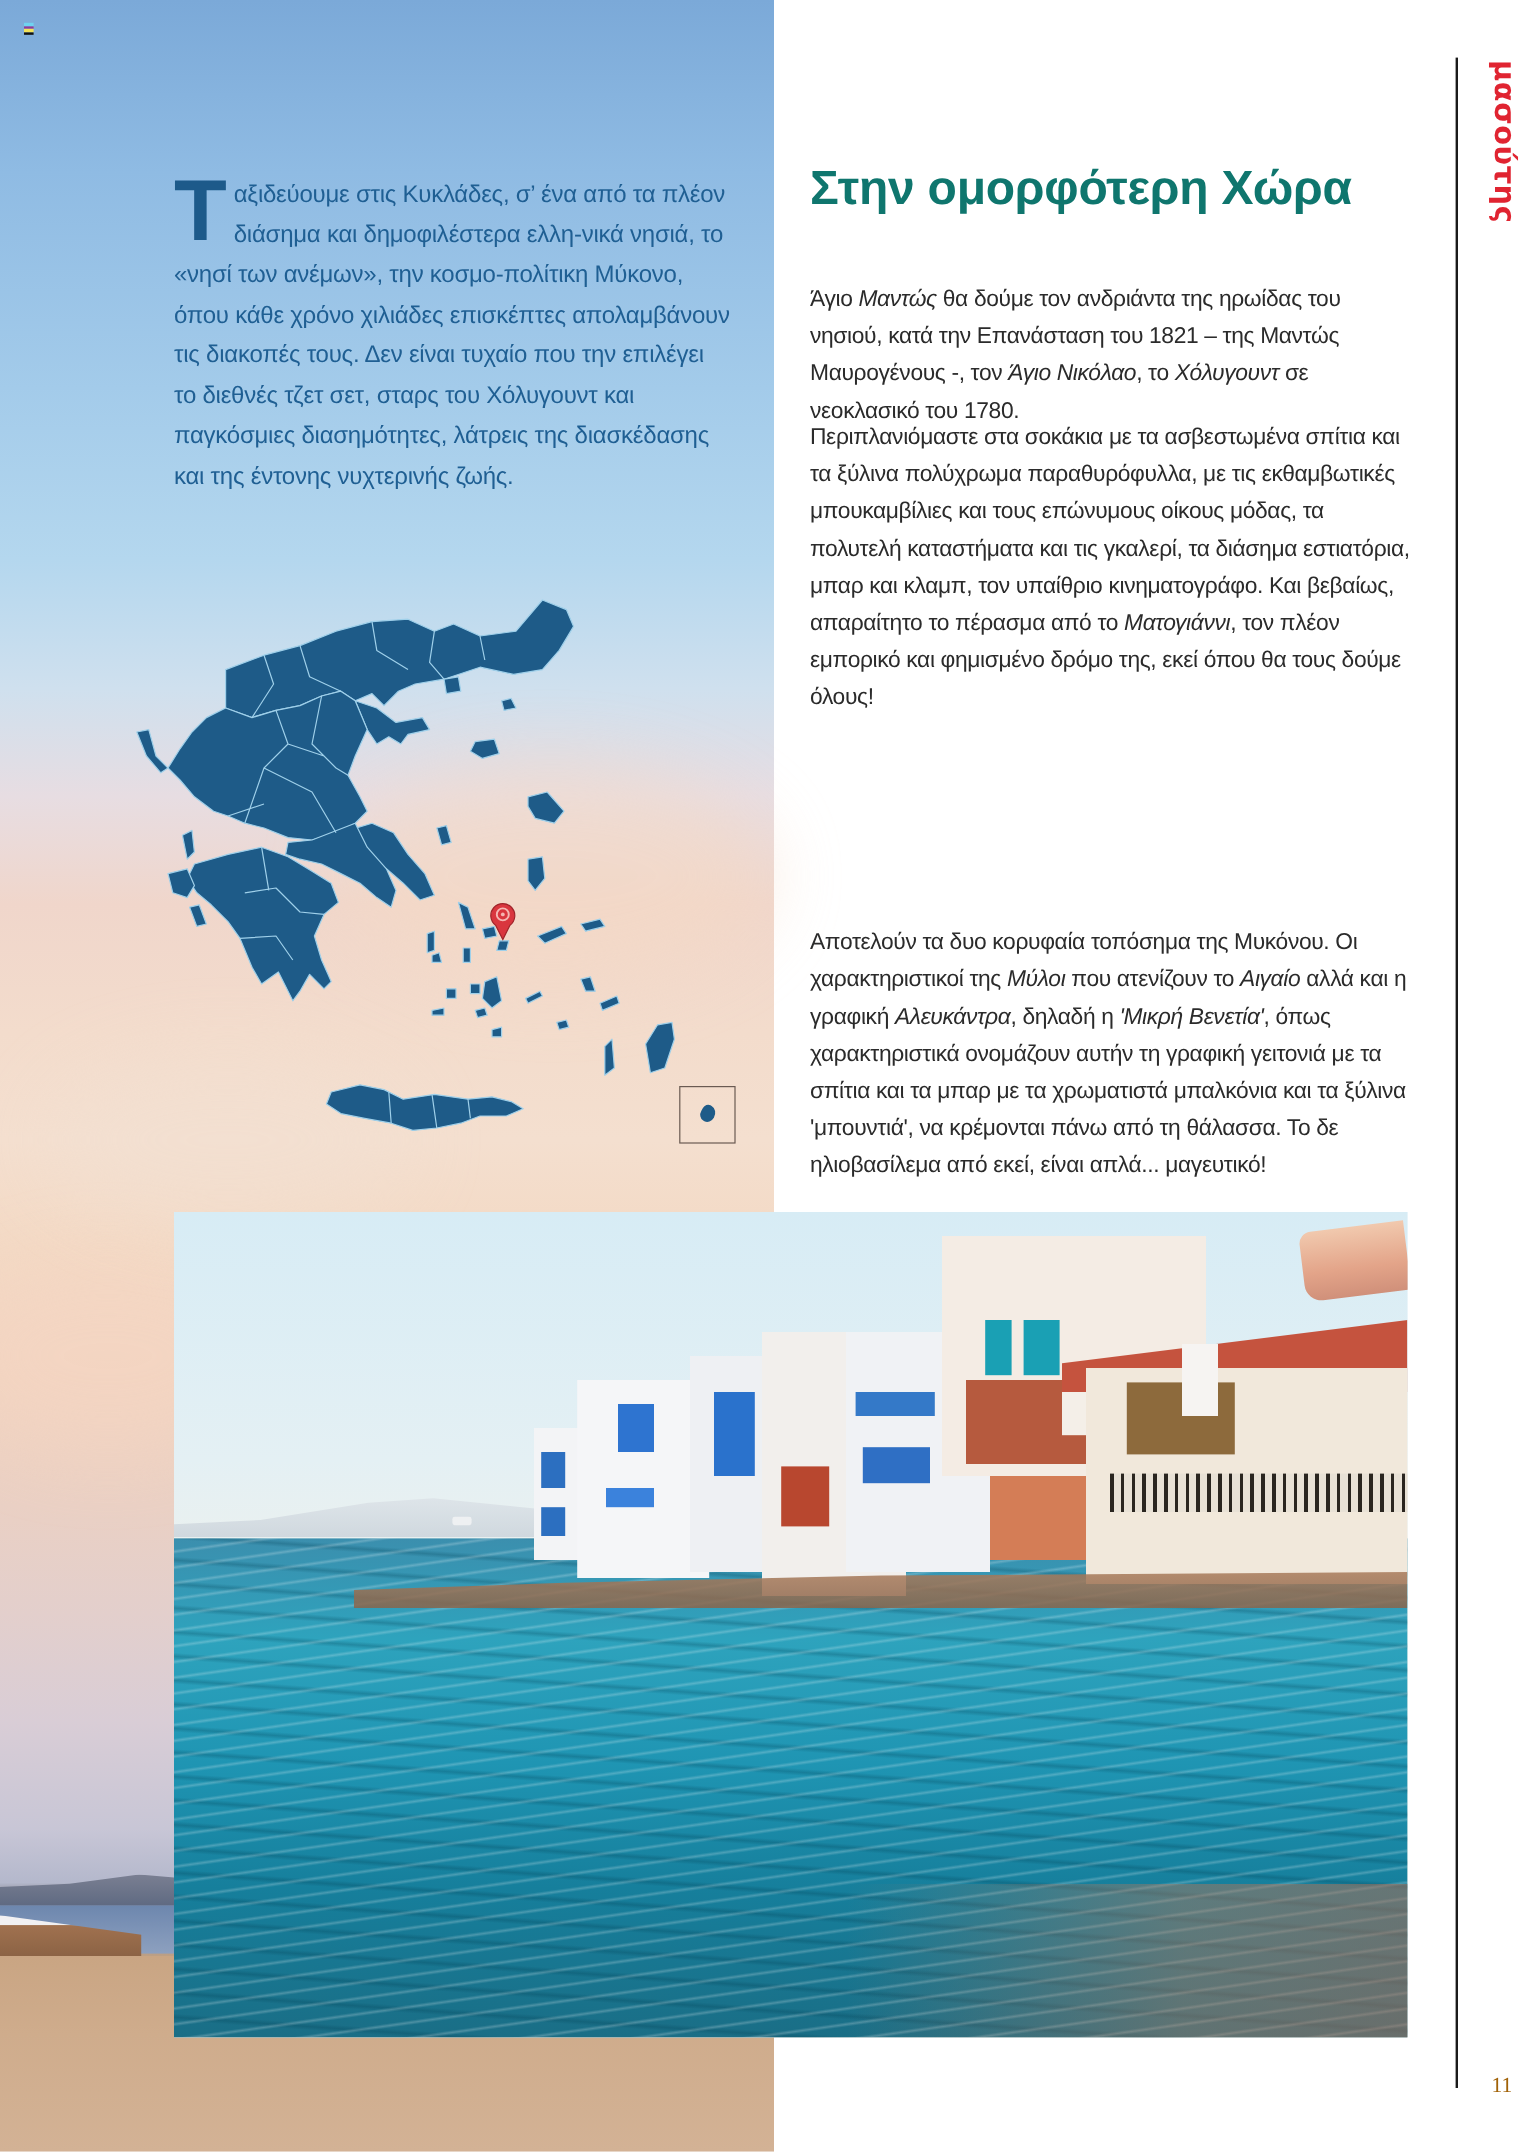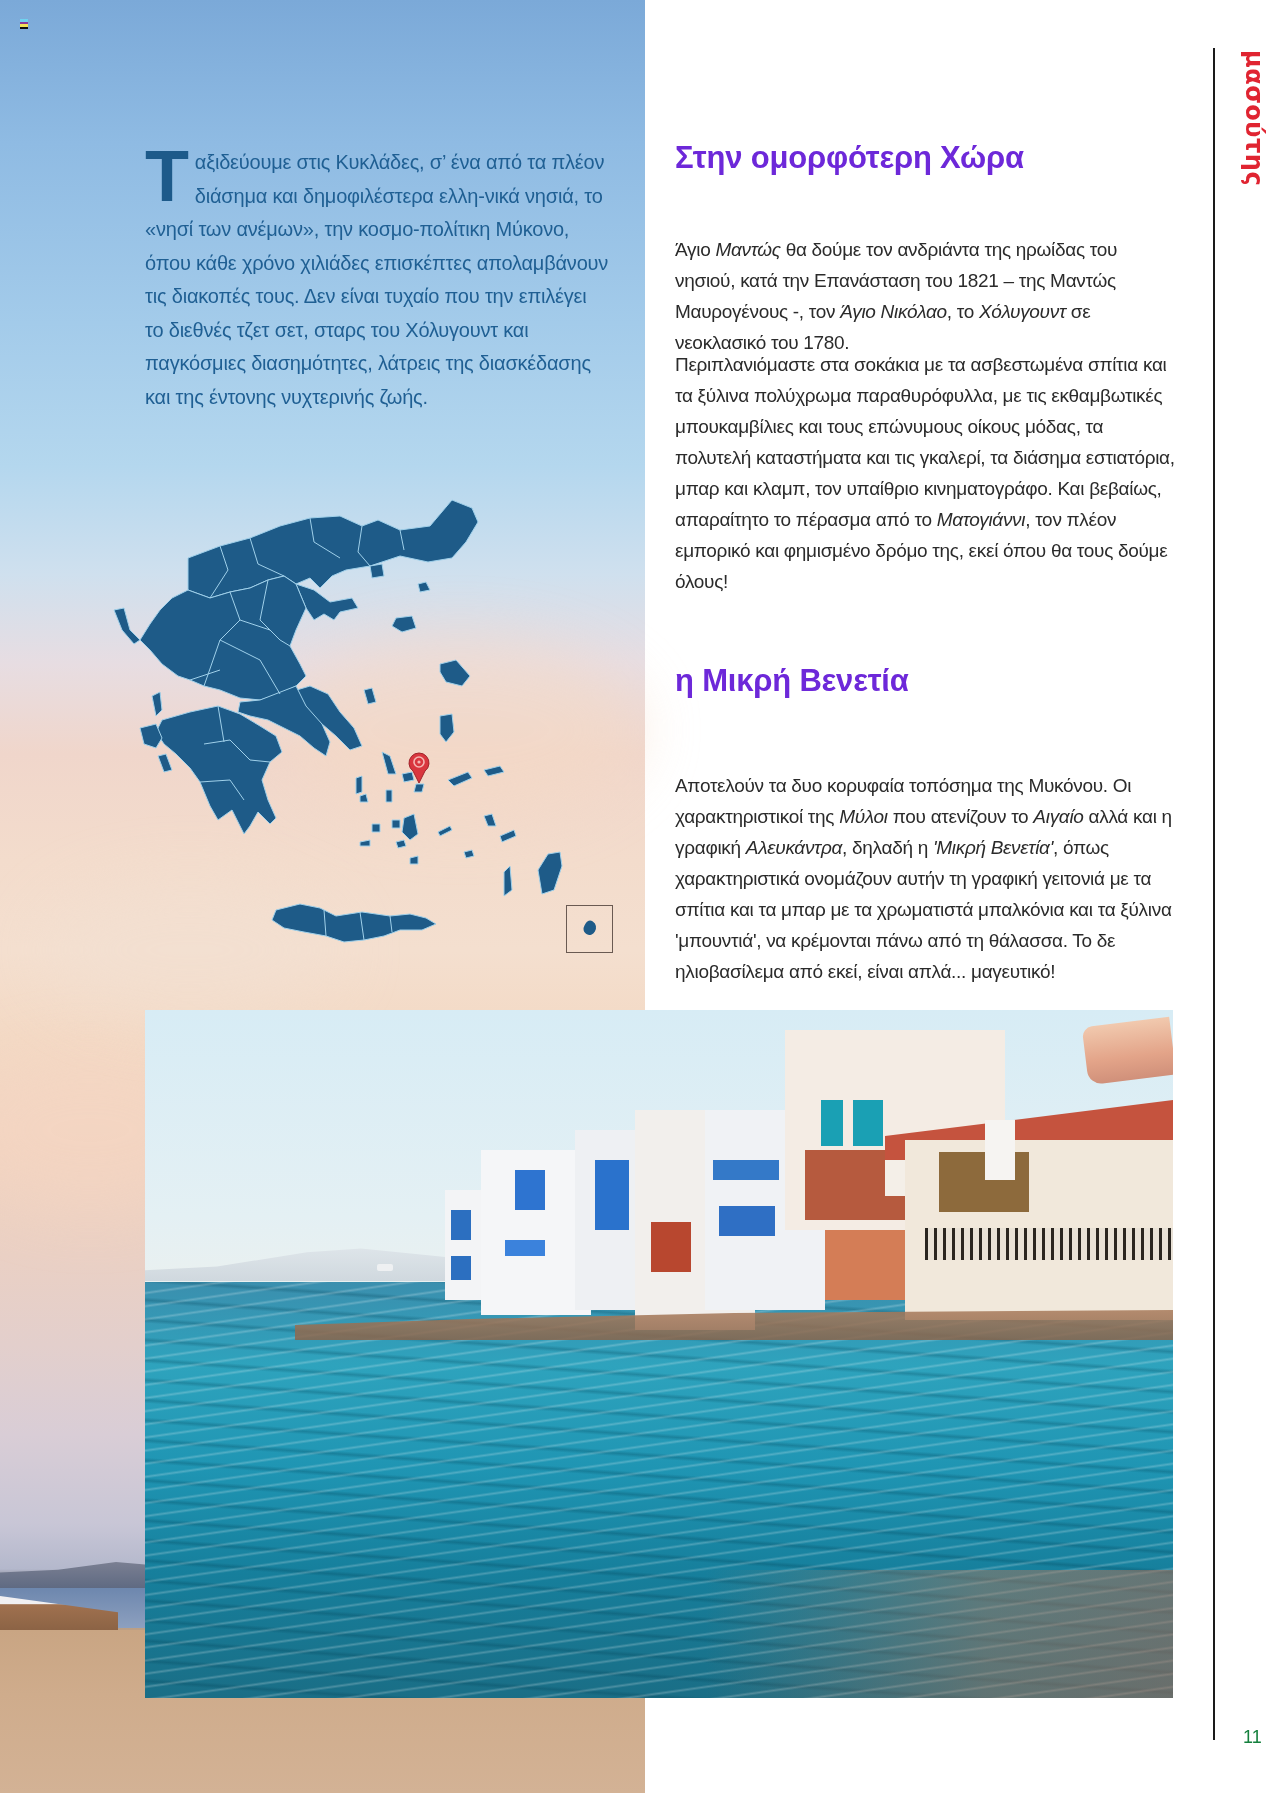--- a/index.html
+++ b/index.html
@@ -71,21 +71,21 @@
   }
   .inset-island {
     position: absolute; left: 17px; top: 15px; width: 12px; height: 14px;
     background: #1e5b88; border-radius: 40% 60% 50% 50%;
     transform: rotate(30deg);
   }
 
   
   .col-right { position: absolute; left: 675px; top: 0; width: 500px; }
   .heading {
-    position: absolute; font-size: 31px; font-weight: bold; color: #6d28d9;
+    position: absolute; font-size: 40px; font-weight: bold; color: #0f766e;
     line-height: 47px; letter-spacing: -0.2px; width: 500px;
   }
   .para {
     position: absolute; font-size: 19px; color: #2b2b2b; line-height: 31px;
     width: 500px; letter-spacing: -0.3px;
   }
   .para i { font-style: italic; }
 
   
   .photo {
@@ -125,21 +125,21 @@
     background: #1a1a1a;
   }
   .logo {
     position: absolute; left: 1268px; top: 50px;
     transform-origin: 0 0; transform: rotate(90deg);
     color: #e02431; font-weight: 900; font-size: 24px;
     letter-spacing: 0.5px; white-space: nowrap;
     font-family: "DejaVu Sans", sans-serif;
   }
   .page-num {
-    position: absolute; left: 1243px; top: 1727px; font-size: 18px; color: #15803d;
+    position: absolute; left: 1243px; top: 1727px; font-size: 18px; color: #a16207; font-family: Liberation Serif, serif;
   }
 </style>
 </head>
 <body>
 
 <div class="bg-column">
   <div class="bg-cloud" style="left:-40px;top:1050px;width:260px;height:160px;background:#f6d6c4;"></div>
   <div class="bg-cloud" style="left:280px;top:640px;width:360px;height:180px;background:#f5dac5;"></div>
   <div class="bg-cloud" style="left:40px;top:880px;width:300px;height:140px;background:#f2e0d2;"></div>
   <div class="bg-hill"></div>
@@ -235,21 +235,20 @@
     <div>Στην ομορφότερη Χώρα</div>
   </div>
   <div class="para" style="top:234px;">
     <span>Άγιο </span><i>Μαντώς</i><span> θα δούμε τον ανδριάντα της ηρωίδας του νησιού, κατά την Επανάσταση του 1821 – της Μαντώς Μαυρογένους -, τον </span><i>Άγιο Νικόλαο</i><span>, το </span><i>Χόλυγουντ</i><span> σε νεοκλασικό του 1780.</span>
   </div>
   <div class="para" style="top:349px;">
     <span>Περιπλανιόμαστε στα σοκάκια με τα ασβεστωμένα σπίτια και τα ξύλινα πολύχρωμα παραθυρόφυλλα, με τις εκθαμβωτικές μπουκαμβίλιες και τους επώνυμους οίκους μόδας, τα πολυτελή καταστήματα και τις γκαλερί, τα διάσημα εστιατόρια, μπαρ και κλαμπ, τον υπαίθριο κινηματογράφο. Και βεβαίως, απαραίτητο το πέρασμα από το </span><i>Ματογιάννι</i><span>, τον πλέον εμπορικό και φημισμένο δρόμο της, εκεί όπου θα τους δούμε όλους!</span>
   </div>
 
   <div class="heading" style="top:657px;">
-    <div>η Μικρή Βενετία</div>
   </div>
   <div class="para" style="top:770px;">
     <span>Αποτελούν τα δυο κορυφαία τοπόσημα της Μυκόνου. Οι χαρακτηριστικοί της </span><i>Μύλοι</i><span> που ατενίζουν το </span><i>Αιγαίο</i><span> αλλά και η γραφική </span><i>Αλευκάντρα</i><span>, δηλαδή η </span><i>'Μικρή Βενετία'</i><span>, όπως χαρακτηριστικά ονομάζουν αυτήν τη γραφική γειτονιά με τα σπίτια και τα μπαρ με τα χρωματιστά μπαλκόνια και τα ξύλινα 'μπουντιά', να κρέμονται πάνω από τη θάλασσα. Το δε ηλιοβασίλεμα από εκεί, είναι απλά... μαγευτικό!</span>
   </div>
 </div>
 
 <div class="photo">
   <div class="far-hills"></div>
   <div class="ship"></div>
   <div class="sea"></div>

